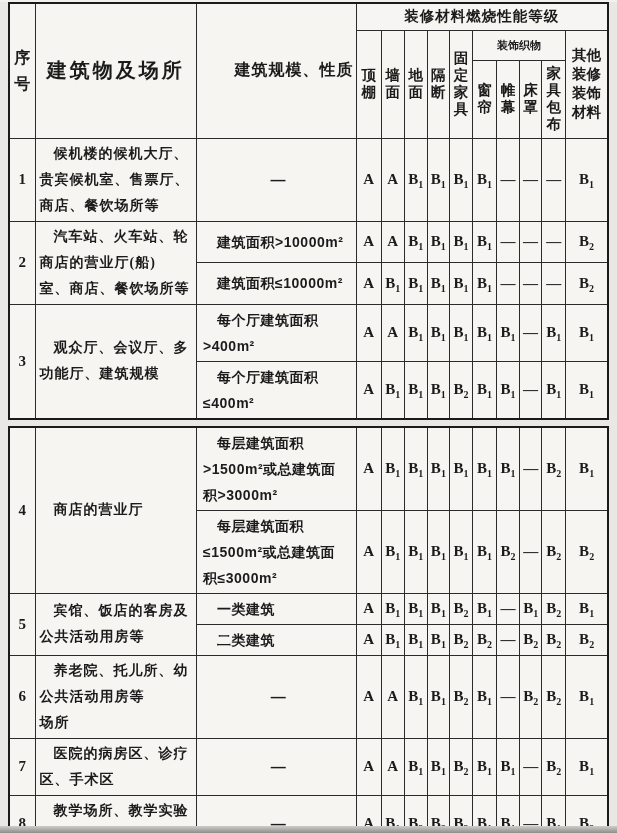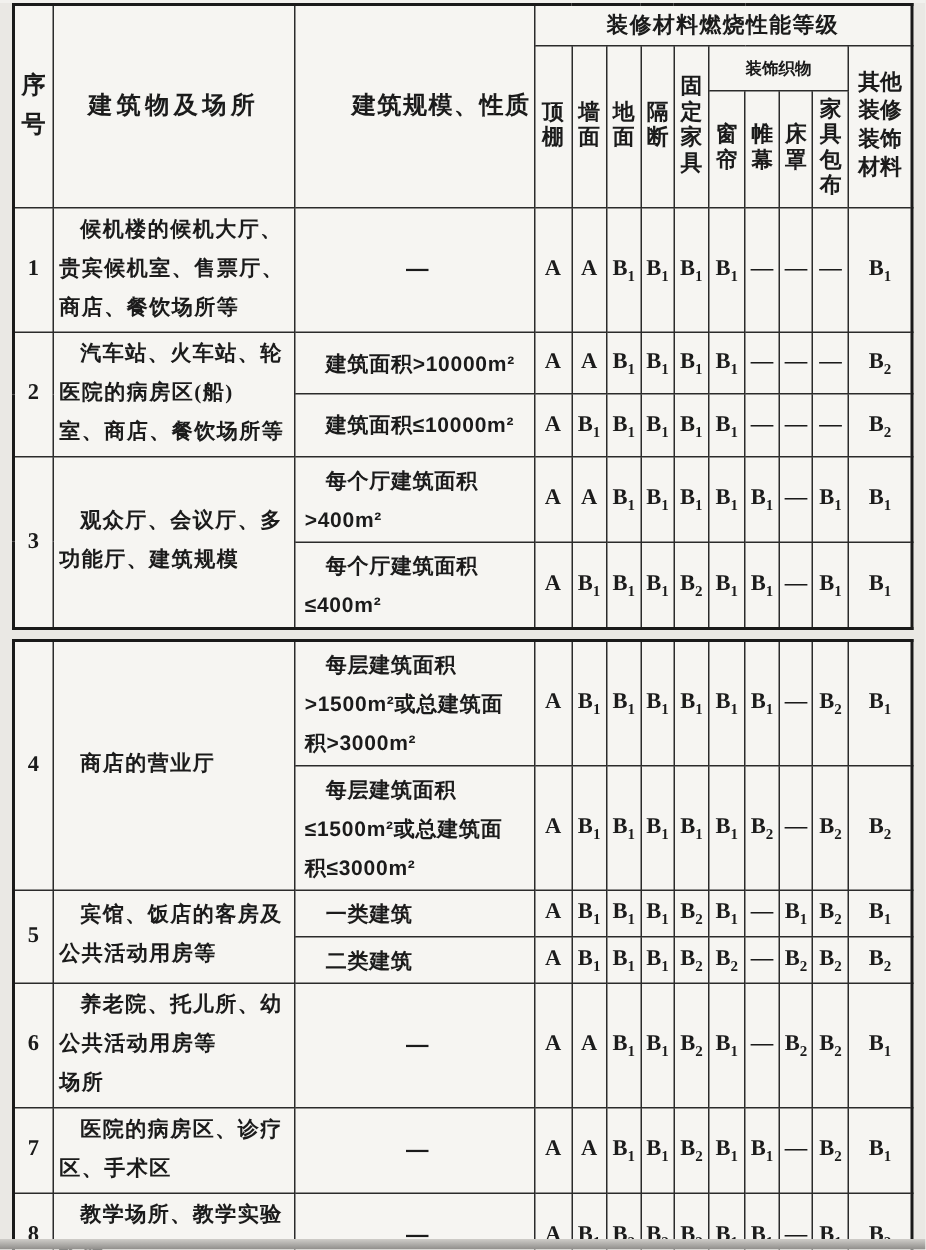--- a/index.html
+++ b/index.html
@@ -26,21 +26,21 @@
     border:1px solid #2b2b2b;
     padding:1px 2px;
     vertical-align:middle;
     text-align:center;
     white-space:pre-line;
   }
   .gap{height:6px;}
   #section-2{border-top:2px solid #1a1a1a;}
 
   
-  th.h-main{font-size:16px;letter-spacing:3px;}
+  th.h-main{font-size:20px;letter-spacing:3px;}
   th.h-scale{font-size:16px;letter-spacing:1px;text-align:right;}
   th.title{font-size:14.5px;letter-spacing:1px;}
   th.fab{font-size:11px;}
   th.vert{font-size:14.5px;line-height:17px;padding:2px 0;}
   th.vert-no{font-size:16px;line-height:26px;}
   th.vert-pairs{font-size:14.5px;line-height:19px;}
 
   
   td.no{font-family:"Liberation Serif",serif;font-size:15px;}
   td.place{
@@ -144,21 +144,21 @@
           <td class="grade">B<sub>1</sub></td>
           <td class="grade">B<sub>1</sub></td>
           <td class="grade">—</td>
           <td class="grade">—</td>
           <td class="grade">—</td>
           <td class="grade">B<sub>1</sub></td>
         </tr>
         <tr style="height: 41px;">
           <td class="no" rowspan="2">2</td>
           <td class="place" rowspan="2">汽车站、火车站、轮
-医院的病房区(船)
+商店的营业厅(船)
 室、商店、餐饮场所等</td>
           <td class="scale">建筑面积&gt;10000m²</td>
           <td class="grade">A</td>
           <td class="grade">A</td>
           <td class="grade">B<sub>1</sub></td>
           <td class="grade">B<sub>1</sub></td>
           <td class="grade">B<sub>1</sub></td>
           <td class="grade">B<sub>1</sub></td>
           <td class="grade">—</td>
           <td class="grade">—</td>

